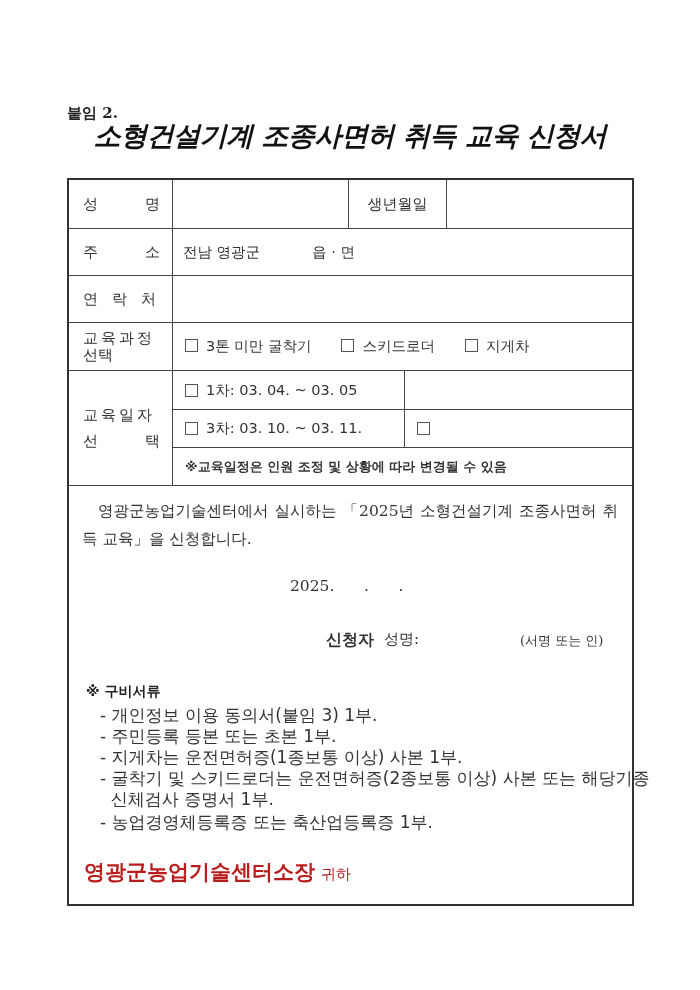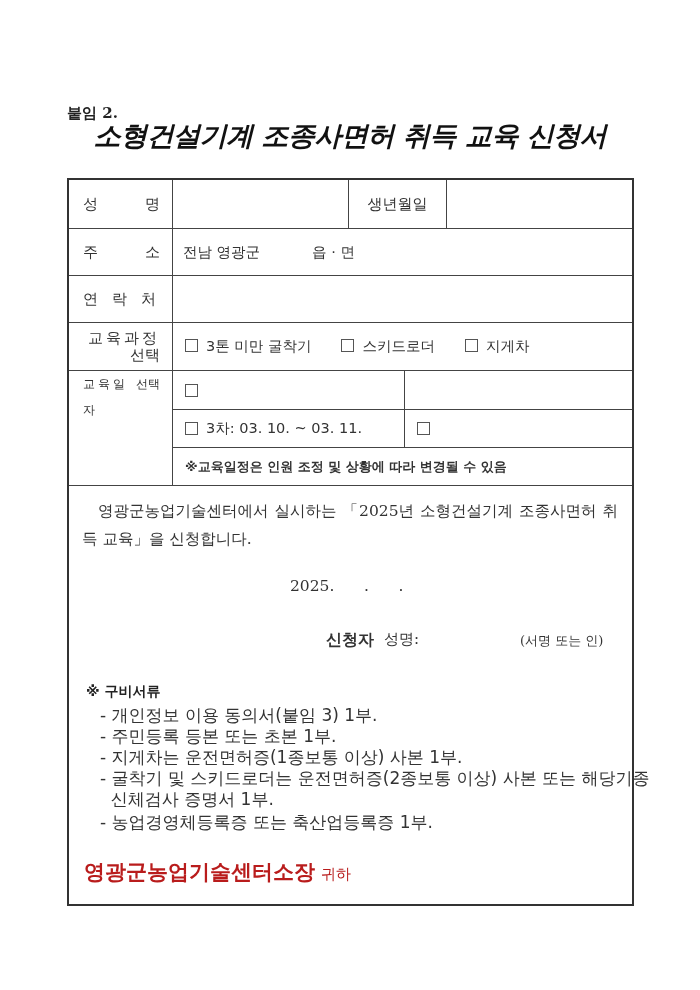--- a/index.html
+++ b/index.html
@@ -62,42 +62,43 @@
     <span style="margin-left:52px;">읍 · 면</span>
   </div>
 
   <div class="cell lab" style="left:0;top:96px;width:103px;height:46px;padding-right:16px;">
     <span>연</span>
     <span>락</span>
     <span>처</span>
   </div>
   <div class="cell" style="left:104px;top:96px;width:459px;height:46px;"></div>
 
-  <div class="cell serif" style="left:0;top:143px;width:103px;height:47px;flex-direction:column;justify-content:center;align-items:flex-end;padding:0 12px 0 14px;box-sizing:border-box;font-size:15px;line-height:17px;">
+  <div class="cell serif" style="left:0;top:143px;width:103px;height:47px;flex-direction:column;justify-content:center;align-items:flex-start;padding:0 12px 0 14px;box-sizing:border-box;font-size:15px;line-height:17px;">
     <div style="letter-spacing:3px;">교육과정</div>
     <div style="display:flex;justify-content:space-between;">
       <span>선</span>
       <span>택</span>
     </div>
   </div>
   <div class="cell" style="left:104px;top:143px;width:459px;height:47px;padding-left:12px;box-sizing:border-box;">
     <span class="opt"><span class="box"></span><span>3톤 미만 굴착기</span></span>
     <span class="opt"><span class="box"></span><span>스키드로더</span></span>
     <span class="opt"><span class="box"></span><span>지게차</span></span>
   </div>
 
-  <div class="cell serif" style="left:0;top:191px;width:103px;height:114px;flex-direction:row;justify-content:center;align-items:stretch;padding:0 12px 0 14px;box-sizing:border-box;font-size:12px;line-height:26px;">
+  <div class="cell serif" style="left:0;top:191px;width:103px;height:114px;flex-direction:column;justify-content:center;align-items:stretch;padding:0 12px 0 14px;box-sizing:border-box;font-size:15px;line-height:26px;">
     <div style="letter-spacing:3px;">교육일자</div>
     <div style="display:flex;justify-content:space-between;">
       <span>선</span>
       <span>택</span>
     </div>
   </div>
   <div class="cell" style="left:104px;top:191px;width:231px;height:38px;padding-left:12px;box-sizing:border-box;">
       <span class="box"></span>
+      <span>1차: 03. 04. ~ 03. 05</span>
     </div>
   <div class="cell" style="left:104px;top:230px;width:231px;height:37px;padding-left:12px;box-sizing:border-box;">
       <span class="box"></span>
       <span>3차: 03. 10. ~ 03. 11.</span>
     </div>
   <div class="cell" style="left:336px;top:230px;width:227px;height:37px;padding-left:12px;box-sizing:border-box;">
       <span class="box"></span>
     </div>
   <div class="cell" style="left:104px;top:268px;width:459px;height:37px;padding-left:12px;box-sizing:border-box;font-weight:bold;font-size:13px;">※교육일정은 인원 조정 및 상황에 따라 변경될 수 있음</div>
 </div>

